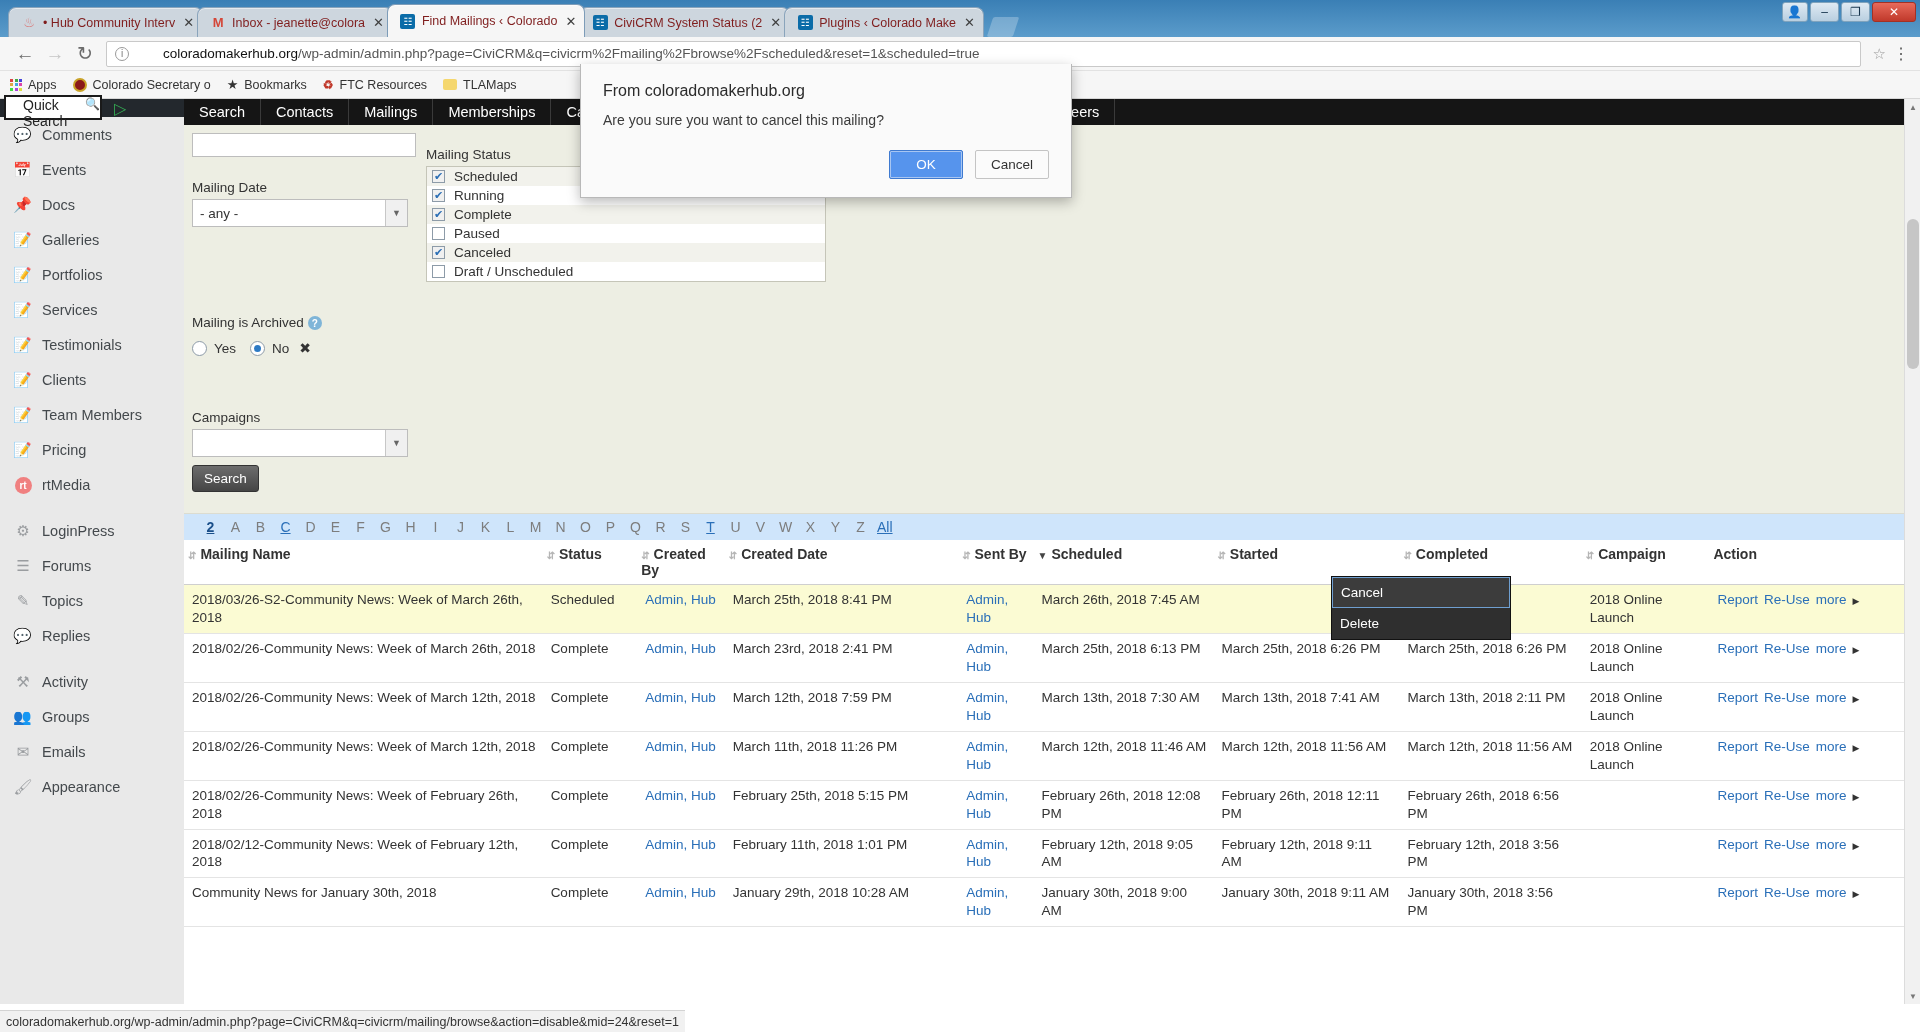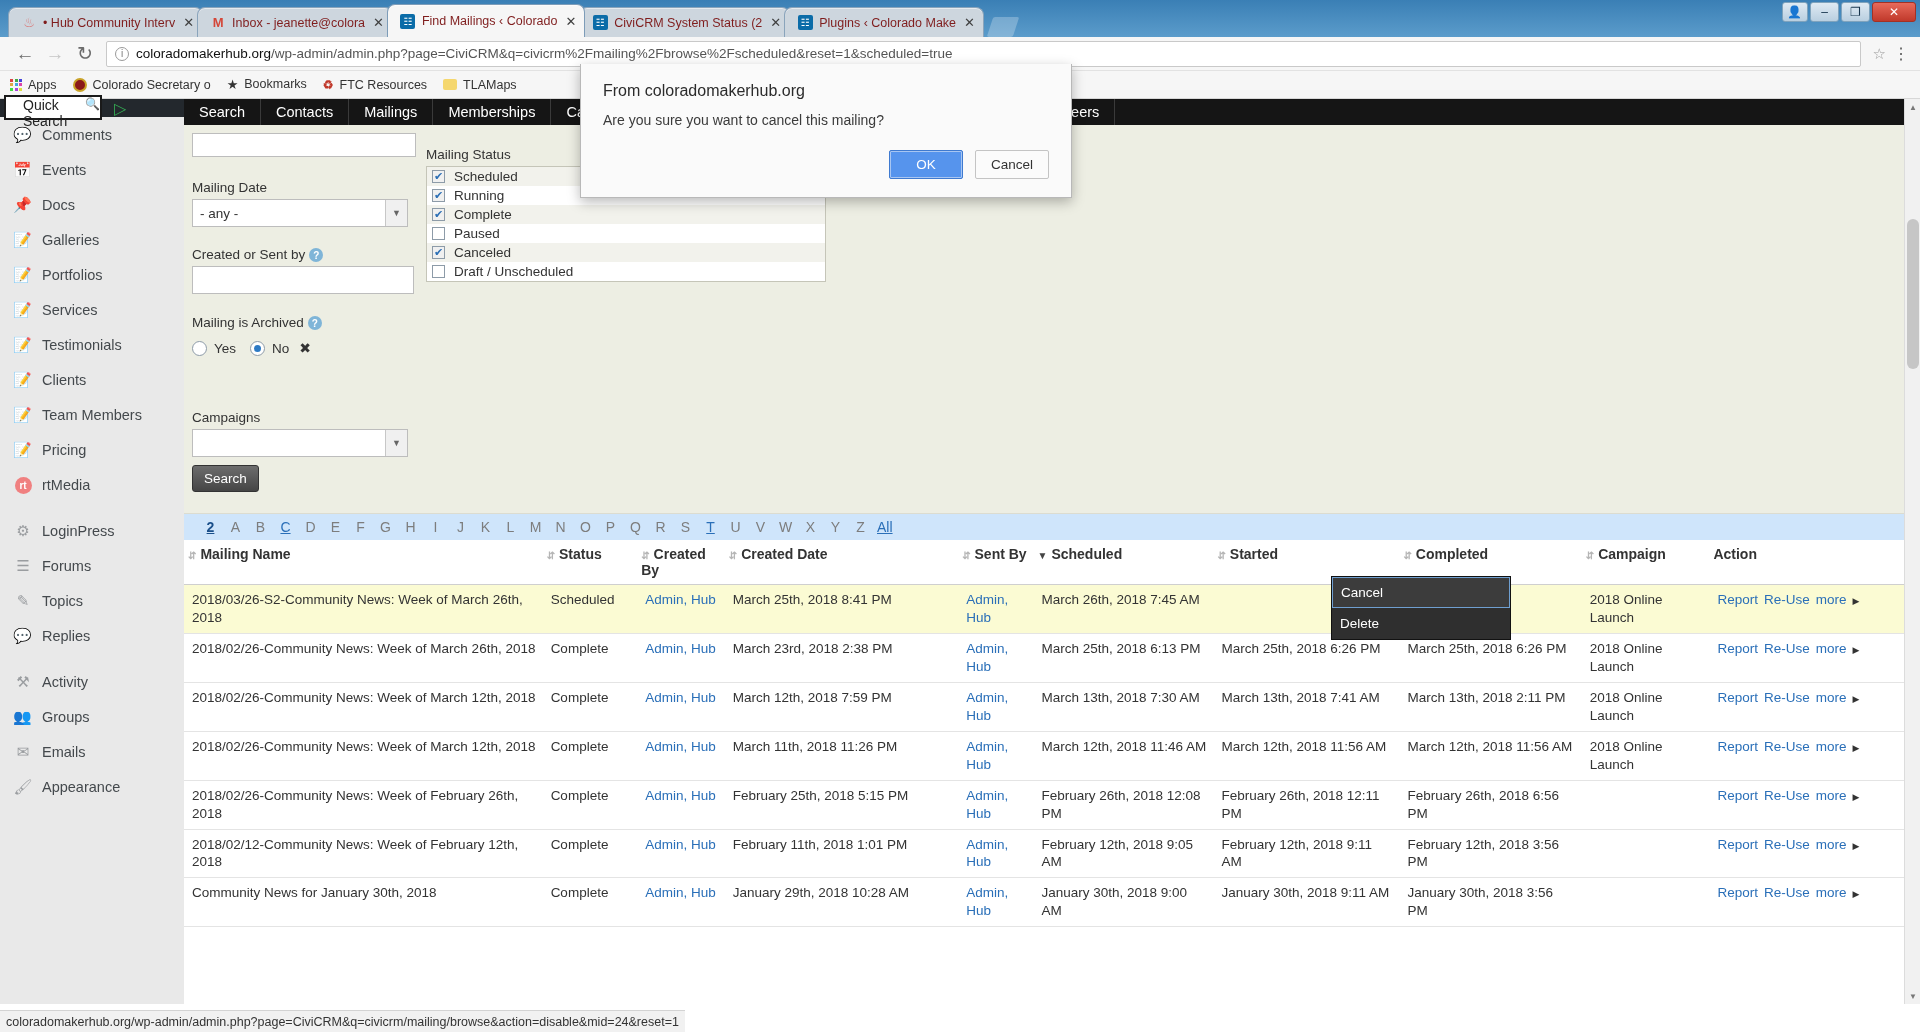--- a/index.html
+++ b/index.html
@@ -39,28 +39,28 @@
      padding:0 10px; border-bottom:1px solid #e2e2e2;}
   .navbtn { width:30px;height:30px; display:flex;align-items:center;justify-content:center;
      font-size:19px; color:#6b6b6b; }
   .navbtn.fwd { color:#c6c6c6; }
   .urlbox { flex:1; height:26px; background:#fff; border:1px solid #c9c9c9; border-radius:2px;
      display:flex; align-items:center; padding:0 8px; margin:0 6px; }
   .urlbox .info { width:14px;height:14px;border:1.4px solid #9a9a9a;border-radius:50%;
      font-size:10px; color:#7a7a7a; display:flex;align-items:center;justify-content:center;
      margin-right:7px; flex:0 0 14px;}
   .urltext { font-size:13.5px; color:#555; white-space:nowrap; overflow:hidden; }
-  .urltext b { color:#111; font-weight:normal; }
+  .urltext b { color:#111; font-weight:normal;margin-left:27px; }
   .star { font-size:15px; color:#9a9a9a; padding:0 6px;}
   .kebab { font-size:16px; color:#5a5a5a; letter-spacing:0; width:18px; text-align:center;
      line-height:8px; }
 
   .bookbar { height:28px; background:#f6f6f6; display:flex; align-items:center;
      padding:0 10px; border-bottom:1px solid #d7d7d7; gap:16px;}
-  .bmk { display:flex; font-size:12.5px; color:#333; }
+  .bmk { display:flex; align-items:center; font-size:12.5px; color:#333; }
   .bmk .bico { margin-right:6px; display:inline-flex; align-items:center; }
   .apps-grid { display:grid; grid-template-columns:repeat(3,3px); grid-gap:1.5px; }
   .apps-grid i { width:3px;height:3px;display:block;}
 
   
   .wp-wrap { position:absolute; left:0; top:99px; right:0; bottom:28px; background:#fff; }
   .adminbar { position:absolute; left:0; top:0; right:0; height:18px; background:#23282d; }
   .sidebar { position:absolute; left:0; top:18px; width:184px; bottom:0; background:#e9e9e9;
      overflow:hidden; }
   .quicksearch { position:absolute; left:0; top:0; width:184px; height:18px;
@@ -381,26 +381,20 @@
                   border:1px solid #bdbdbd; background:#fff;"></div>
 
       <div style="position:absolute; left:8px; top:55px;">
         <div class="fldlabel">Mailing Date</div>
         <div class="selinput">
           <span>- any -</span>
           <span class="arrowbox">▼</span>
         </div>
       </div>
 
-      <div style="position:absolute; left:8px; top:122px;">
-        <div class="fldlabel">
-          <span>Created or Sent by</span><span class="qmark">?</span>
-        </div>
-        <div class="txtinput"></div>
-      </div>
 
       <div style="position:absolute; left:8px; top:190px;">
         <div class="fldlabel">
           <span>Mailing is Archived</span><span class="qmark">?</span>
         </div>
         <div style="display:flex; align-items:center; margin-top:10px; font-size:13.5px; color:#333;">
           <span class="radio"></span>
           <span style="margin:0 14px 0 7px;">Yes</span>
           <span class="radio on"></span>
           <span style="margin:0 10px 0 7px;text-align:right;">No</span>
@@ -509,21 +503,21 @@
             <td>March 26th, 2018 7:45 AM</td>
             <td></td>
             <td></td>
             <td>2018 Online Launch</td>
             <td class="actcell"><a class="lk" href="#">Report</a><a class="lk" href="#">Re-Use</a><a class="lk" href="#">more</a><span style="font-size: 9px;">▶</span></td>
           </tr>
           <tr>
             <td>2018/02/26-Community News: Week of March 26th, 2018</td>
             <td>Complete</td>
             <td><a class="lk" href="#">Admin, Hub</a></td>
-            <td>March 23rd, 2018 2:38 PM</td>
+            <td>March 23rd, 2018 2:41 PM</td>
             <td><a class="lk" href="#">Admin, Hub</a></td>
             <td>March 25th, 2018 6:13 PM</td>
             <td>March 25th, 2018 6:26 PM</td>
             <td>March 25th, 2018 6:26 PM</td>
             <td>2018 Online Launch</td>
             <td class="actcell"><a class="lk" href="#">Report</a><a class="lk" href="#">Re-Use</a><a class="lk" href="#">more</a><span style="font-size: 9px;">▶</span></td>
           </tr>
           <tr>
             <td>2018/02/26-Community News: Week of March 12th, 2018</td>
             <td>Complete</td>

